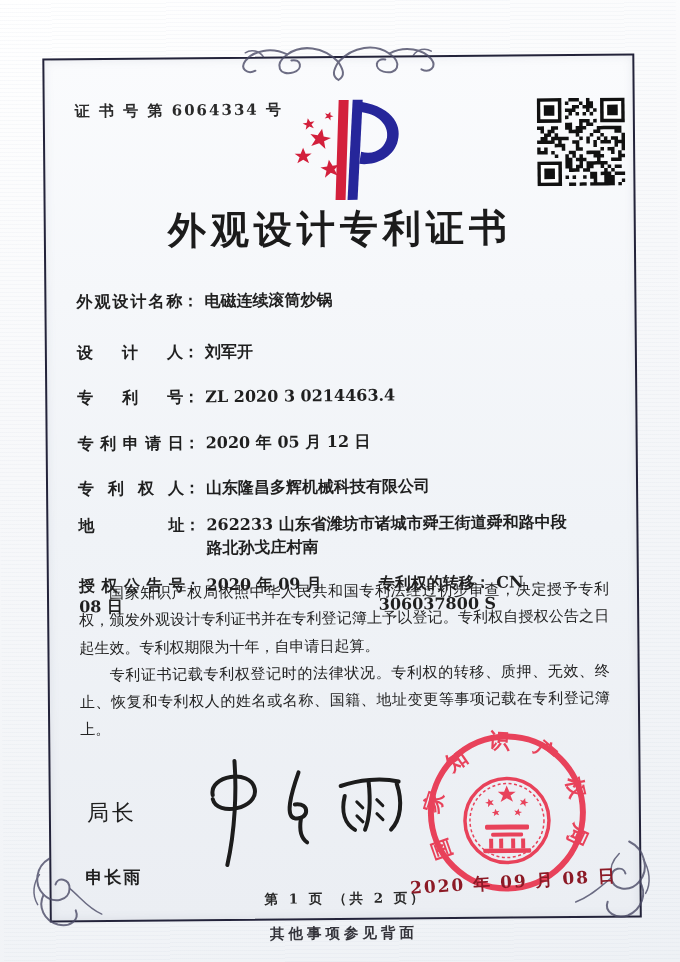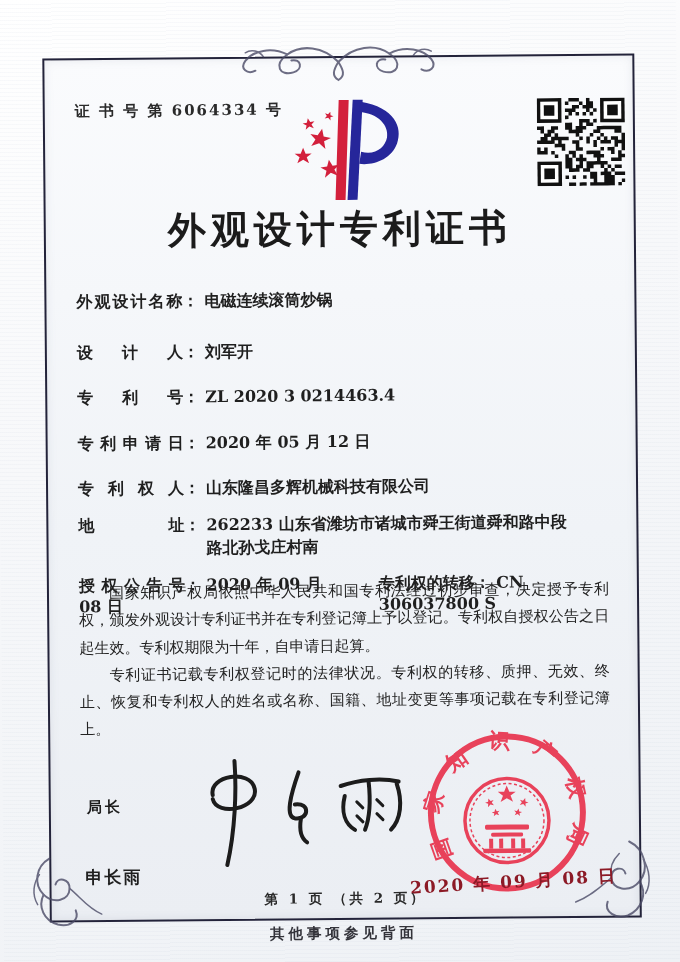--- a/index.html
+++ b/index.html
@@ -42,21 +42,21 @@
   .fkey{flex:0 0 auto;white-space:nowrap;}
   .flabel{display:inline-block;width:106px;text-align:justify;text-align-last:justify;}
   .fval{flex:1 1 auto;padding-left:6px;max-width:372px;}
   .mb-lg{margin-bottom:28px;} .mb-md{margin-bottom:22px;} .mb-sm{margin-bottom:14px;}
   .grant-row{display:flex;margin-top:16px;font-size:16px;font-weight:600;}
   .grant-b{margin-left:46px;}
   
   .body-text{position:absolute;left:30px;right:28px;top:520px;font-size:15px;line-height:1.82;color:#232323;text-align:justify;}
   .body-text p{margin:0;text-indent:2em;}
   
-  .gov-title{position:absolute;left:36px;top:738px;font-size:15px;font-weight:700;letter-spacing:3px;}
+  .gov-title{position:absolute;left:36px;top:738px;font-size:22px;font-weight:400;letter-spacing:3px;}
   .gov-name{position:absolute;left:34px;top:806px;font-size:17px;font-weight:700;letter-spacing:2px;}
   .signature{position:absolute;left:122px;top:688px;}
   .sig-stroke{stroke:#1c1c1c;fill:none;stroke-width:4;stroke-linecap:round;stroke-linejoin:round;}
   
   .seal{position:absolute;left:372px;top:672px;width:168px;height:168px;opacity:.92;}
   .seal-date{
     position:absolute;left:352px;top:814px;width:220px;text-align:center;
     color:#8c1a26;font-size:17px;font-weight:700;letter-spacing:2px;transform:rotate(-3deg);
   }
   

